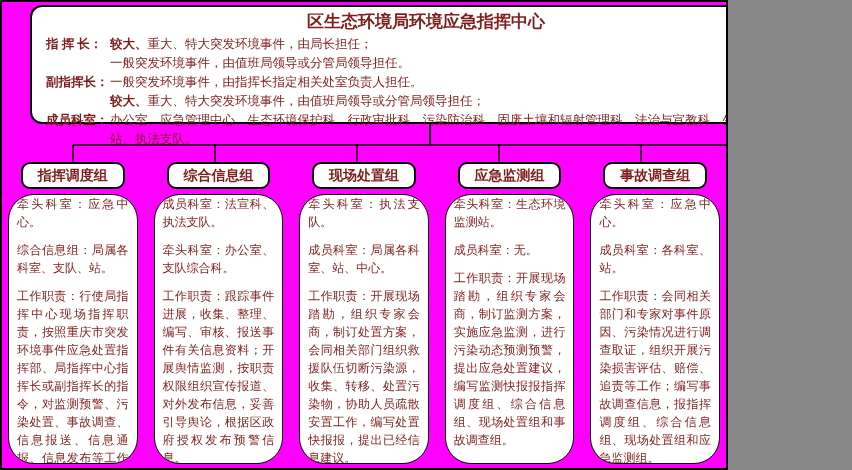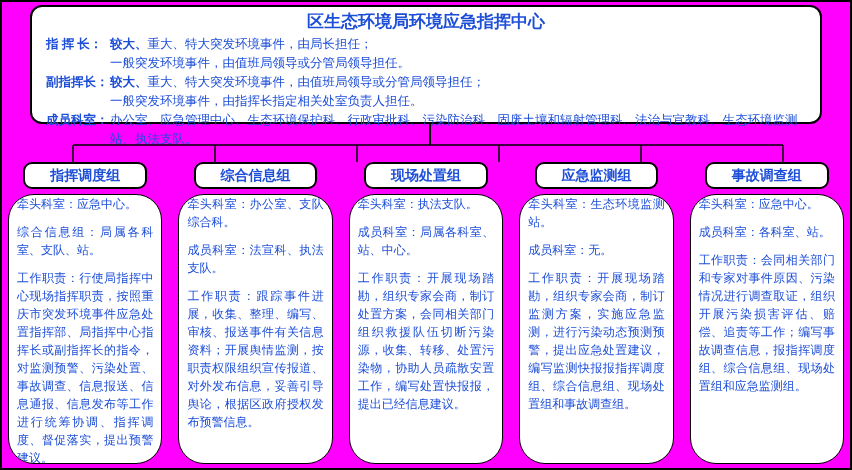--- a/index.html
+++ b/index.html
@@ -1,24 +1,24 @@
 <!DOCTYPE html>
 <html><head>
 <meta charset="utf-8">
 <style>
   html,body{margin:0;padding:0;background:#888;}
   .canvas{
     position:relative;
-    width:852px;height:470px;
+    width:728px;height:470px;
     box-sizing:border-box;
     background:#FF00FF;
     border:2px solid #000;
     overflow:hidden;
     font-family:"Liberation Serif","DejaVu Serif",serif;
-    color:#1d4ed8;
+    color:#7f1d1d;
   }
   
   .top-box{
     position:absolute;left:28px;top:3px;width:792px;height:119px;
     box-sizing:border-box;
     background:#fff;border:2px solid #000;border-radius:12px;
     padding:5px 14px 4px 14px;
   }
   .top-title{
     text-align:center;font-family:"Liberation Sans","DejaVu Sans",sans-serif;
@@ -68,22 +68,22 @@
       <div class="cmd-label">指 挥 长：</div>
       <div class="cmd-text">
         <div><span class="b">较大、</span><span>重大、特大突发环境事件，由局长担任；</span></div>
         <div>一般突发环境事件，由值班局领导或分管局领导担任。</div>
       </div>
     </div>
 
     <div class="cmd-row">
       <div class="cmd-label">副指挥长：</div>
       <div class="cmd-text">
+        <div>一般突发环境事件，由指挥长指定相关处室负责人担任。</div>
         <div><span class="b">较大、</span><span>重大、特大突发环境事件，由值班局领导或分管局领导担任；</span></div>
-        <div>一般突发环境事件，由指挥长指定相关处室负责人担任。</div>
       </div>
     </div>
 
     <div class="cmd-row">
       <div class="cmd-label">成员科室：</div>
       <div class="cmd-text">办公室、应急管理中心、生态环境保护科、行政审批科、污染防治科、固废土壤和辐射管理科、法治与宣教科、生态环境监测站、执法支队。</div>
     </div>
   </div>
 
   <svg class="connector" viewBox="0 0 852 38" preserveAspectRatio="none">
@@ -104,22 +104,22 @@
       <div class="group-body">
         <p>牵头科室：应急中心。</p>
         <p>综合信息组：局属各科室、支队、站。</p>
         <p>工作职责：行使局指挥中心现场指挥职责，按照重庆市突发环境事件应急处置指挥部、局指挥中心指挥长或副指挥长的指令，对监测预警、污染处置、事故调查、信息报送、信息通报、信息发布等工作进行统筹协调、指挥调度、督促落实，提出预警建议。</p>
       </div>
     </div>
 
     <div class="col">
       <div class="group-header">综合信息组</div>
       <div class="group-body">
+        <p>成员科室：法宣科、执法支队。</p>
         <p>牵头科室：办公室、支队综合科。</p>
-        <p>成员科室：法宣科、执法支队。</p>
         <p>工作职责：跟踪事件进展，收集、整理、编写、审核、报送事件有关信息资料；开展舆情监测，按职责权限组织宣传报道、对外发布信息，妥善引导舆论，根据区政府授权发布预警信息。</p>
       </div>
     </div>
 
     <div class="col">
       <div class="group-header">现场处置组</div>
       <div class="group-body">
         <p>牵头科室：执法支队。</p>
         <p>成员科室：局属各科室、站、中心。</p>
         <p>工作职责：开展现场踏勘，组织专家会商，制订处置方案，会同相关部门组织救援队伍切断污染源，收集、转移、处置污染物，协助人员疏散安置工作，编写处置快报报，提出已经信息建议。</p>

